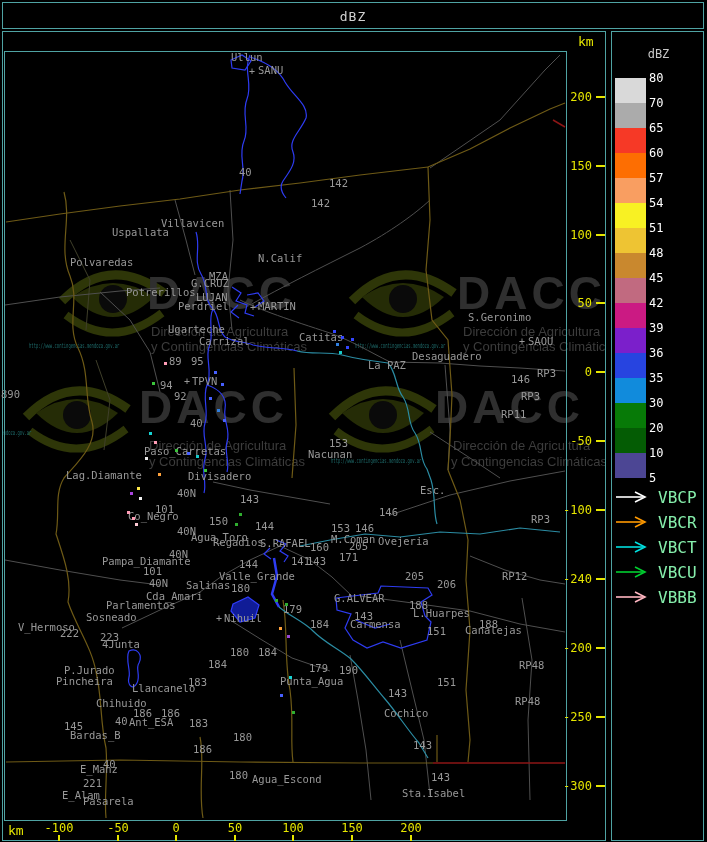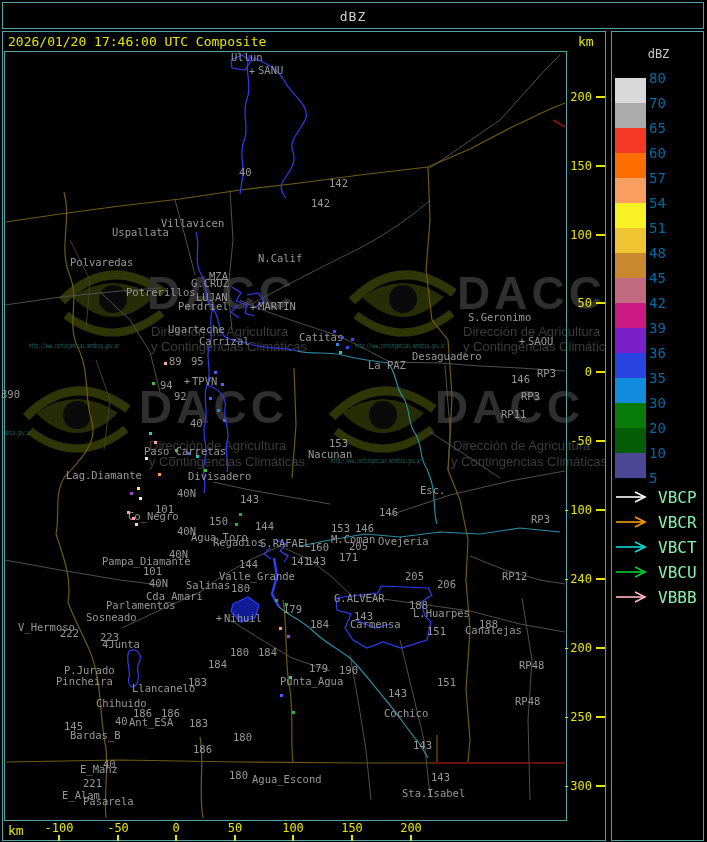--- a/index.html
+++ b/index.html
@@ -19,21 +19,21 @@
   .maplabel{position:absolute;color:#989898;font-size:10.5px;line-height:11px;white-space:pre;}
   .plusmark{position:absolute;color:#9a9a9a;font-size:10px;line-height:10px;}
   .echo{position:absolute;width:3px;height:3px;}
   .ylab{position:absolute;width:40px;text-align:right;color:#e6e600;font-size:12px;line-height:14px;}
   .ydash{position:absolute;width:9px;height:2px;background:#e6e600;}
   .xlab{position:absolute;width:40px;text-align:center;color:#e6e600;font-size:12px;line-height:13px;}
   .xdash{position:absolute;width:2px;height:6px;background:#e6e600;}
   .yellow{position:absolute;color:#e6e600;font-size:13px;line-height:15px;}
   #scale-title{position:absolute;left:0;width:93px;text-align:center;top:15px;color:#c8c8c8;font-size:12px;}
   .swatch{position:absolute;left:3px;width:31px;height:25px;}
-  .swlab{position:absolute;left:37px;width:34px;color:#0369a1;font-size:14px;line-height:14px;}
+  .swlab{position:absolute;left:37px;width:34px;color:#ffffff;font-size:12px;line-height:14px;}
   .legrow{position:absolute;left:3px;width:88px;height:14px;}
   .legrow .llab{position:absolute;left:43px;top:0;color:#86efac;font-size:16px;line-height:13px;}
   .legrow svg{position:absolute;left:0;top:0;}
   .wm-eye{position:absolute;width:112px;height:102px;}
   .wm-dacc{position:absolute;color:#2f2f2f;font-family:"Liberation Sans",sans-serif;
            font-weight:bold;font-size:46px;line-height:48px;letter-spacing:4px;}
   .wm-line{position:absolute;color:#3c3c3c;font-family:"Liberation Sans",sans-serif;
            font-size:13px;line-height:14px;white-space:pre;}
   .wm-url{position:absolute;color:#1d6a6a;font-size:7px;line-height:8px;white-space:pre;
           transform:scaleX(0.55);transform-origin:left top;}
@@ -324,21 +324,20 @@
       <div class="echo" style="left: 214px; top: 371px; background: rgb(71, 96, 255);"></div>
       <div class="echo" style="left: 221px; top: 383px; background: rgb(71, 96, 255);"></div>
       <div class="echo" style="left: 209px; top: 397px; background: rgb(71, 96, 255);"></div>
       <div class="echo" style="left: 217px; top: 409px; background: rgb(47, 127, 224);"></div>
       <div class="echo" style="left: 223px; top: 419px; background: rgb(71, 96, 255);"></div>
       <div class="echo" style="left: 164px; top: 362px; background: rgb(255, 156, 182);"></div>
       <div class="echo" style="left: 152px; top: 382px; background: rgb(59, 197, 59);"></div>
     </div>
 
   <div id="axis-layer">
-    <div class="yellow" style="left:8px;top:34px;">2026/01/20 17:46:00 UTC Composite</div>
     <div class="yellow" style="left:578px;top:34px;">km</div>
     <div class="yellow" style="left:8px;top:823px;">km</div>
   <div class="ylab" style="left: 552px; top: 90px;">200</div>
       <div class="ydash" style="left: 596px; top: 96px;"></div>
       <div class="ylab" style="left: 552px; top: 159px;">150</div>
       <div class="ydash" style="left: 596px; top: 165px;"></div>
       <div class="ylab" style="left: 552px; top: 228px;">100</div>
       <div class="ydash" style="left: 596px; top: 234px;"></div>
       <div class="ylab" style="left: 552px; top: 296px;">50</div>
       <div class="ydash" style="left: 596px; top: 302px;"></div>

